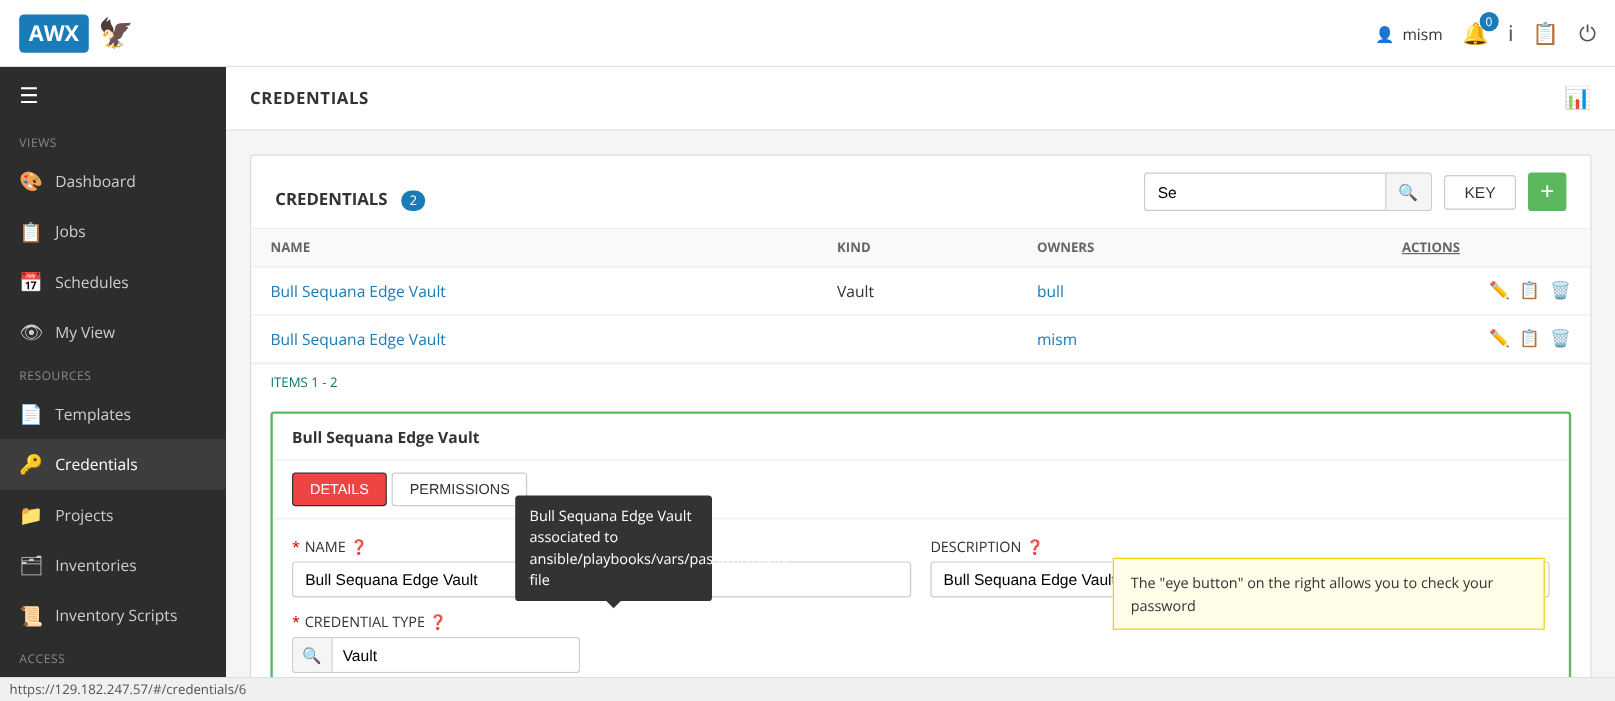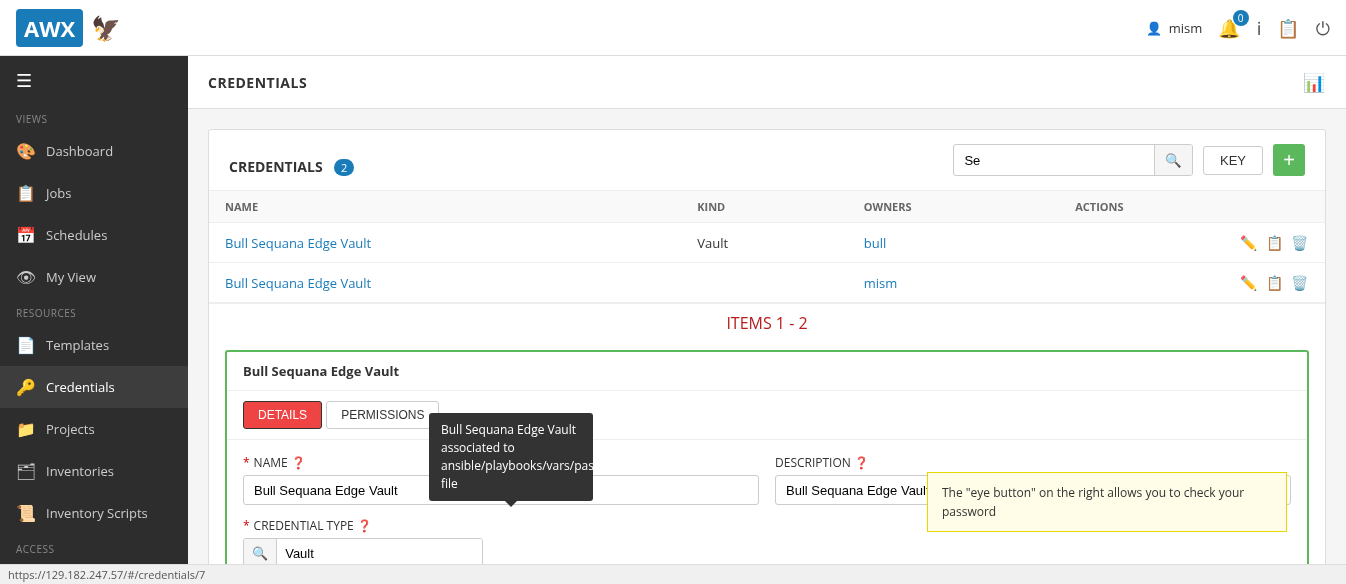--- a/index.html
+++ b/index.html
@@ -14,21 +14,21 @@
       align-items: center;
       padding: 0 16px;
       flex-shrink: 0;
       position: relative;
       z-index: 100;
     }
     .navbar-logo {
       background: #1a7bb9;
       color: #fff;
       font-weight: bold;
-      font-size: 22px;
+      font-size: 18px;
       padding: 4px 8px;
       border-radius: 4px;
       margin-right: 8px;
     }
     .navbar-wing {
       color: #aaa;
       font-size: 24px;
       margin-right: auto;
     }
     .navbar-right {
@@ -250,23 +250,23 @@
       gap: 8px;
       justify-content: flex-end;
     }
     .action-icon {
       color: #555;
       cursor: pointer;
       font-size: 14px;
     }
     .items-info {
       padding: 8px 16px;
-      text-align: center;
-      font-size: 16px;
-      color: #b91c1c;
+      text-align: left;
+      font-size: 11px;
+      color: #0f766e;
       border-top: 1px solid #eee;
     }
 
     
     .tooltip-popup {
       position: absolute;
       background: #333;
       color: #fff;
       padding: 8px 12px;
       border-radius: 3px;
@@ -516,21 +516,21 @@
           <div class="tooltip-popup">
             <span>Bull Sequana Edge Vault associated to ansible/playbooks/vars/passwords.yml file</span>
           </div>
 
           <table class="table">
             <thead>
               <tr>
                 <th>NAME</th>
                 <th>KIND</th>
                 <th>OWNERS</th>
-                <th style="text-align:left;">ACTIONS</th>
+                <th style="text-align:center;text-decoration:underline;">ACTIONS</th>
               </tr>
             </thead>
             <tbody>
               <tr>
                 <td>
                   <a href="#">Bull Sequana Edge Vault</a>
                 </td>
                 <td>Vault</td>
                 <td>
                   <a href="#">bull</a>
@@ -612,14 +612,14 @@
             </div>
 
           </div>
         </div>
       </div>
     </div>
   </div>
 </div>
 
 <div class="url-bar">
-  <span>https://129.182.247.57/#/credentials/7</span>
+  <span>https://129.182.247.57/#/credentials/6</span>
 </div>
 
 </body></html>

